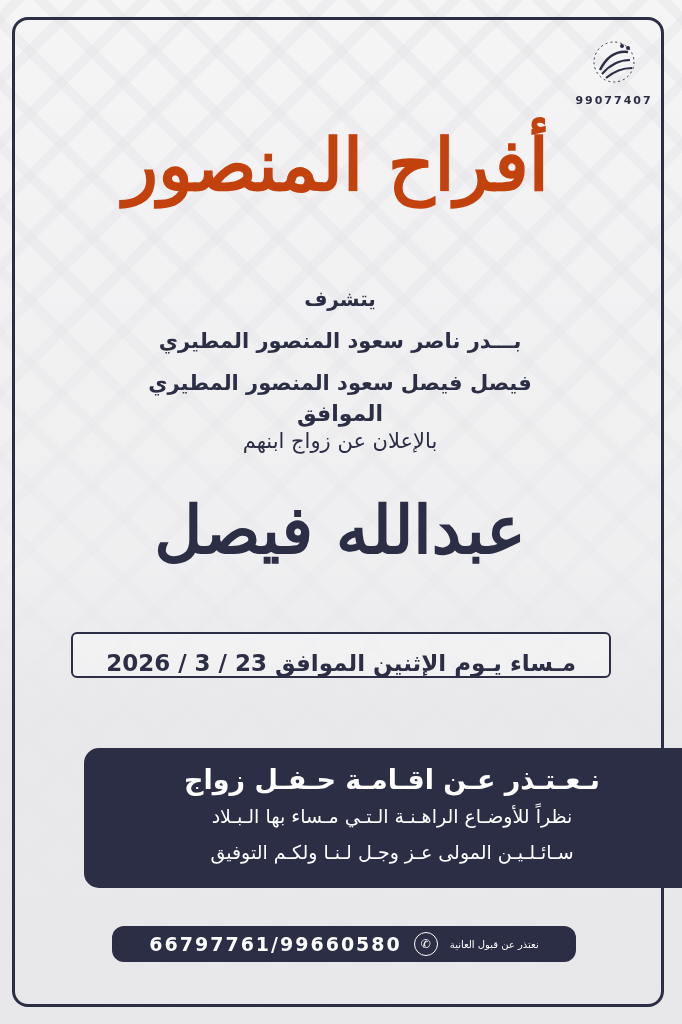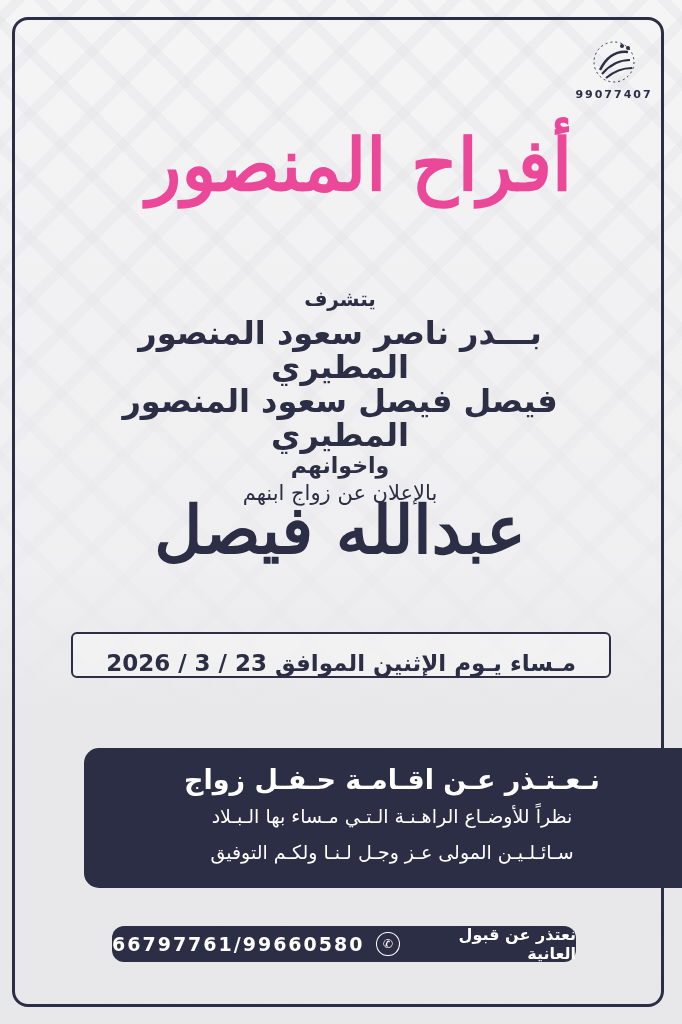--- a/index.html
+++ b/index.html
@@ -8,42 +8,42 @@
     font-family:"DejaVu Sans",sans-serif;color:#2b2e44;}
   .pattern{position:absolute;inset:0;
     background-image:
       repeating-linear-gradient(45deg,rgba(200,200,206,.28) 0 10px,transparent 10px 44px),
       repeating-linear-gradient(-45deg,rgba(200,200,206,.28) 0 10px,transparent 10px 44px);
     opacity:.55;}
   .fade{position:absolute;inset:0;background:linear-gradient(180deg,rgba(255,255,255,0) 0%,rgba(240,240,242,.6) 55%,rgba(232,232,234,.95) 70%);}
   .frame{position:absolute;left:12px;top:17px;width:652px;height:990px;border:3px solid #2b2e44;border-radius:16px;box-sizing:border-box;}
   .logo{position:absolute;left:566px;top:36px;width:96px;text-align:center;}
   .logo-mark{width:52px;height:52px;margin:0 auto;position:relative;}
-  .logo-num{font-family:"DejaVu Sans",sans-serif;font-weight:bold;font-size:11px;letter-spacing:2px;color:#2b2e44;}
-  .family-title{position:absolute;left:132px;top:100px;width:440px;text-align:right;direction:rtl;
-    font-family:"DejaVu Serif",serif;font-size:72px;line-height:130px;color:#ec4899;font-weight:bold;letter-spacing:1px;}
+  .logo-num{font-family:"DejaVu Sans",sans-serif;font-weight:bold;font-size:11px;letter-spacing:2px;color:#2b2e44;margin-top:6px;}
+  .family-title{position:absolute;left:116px;top:100px;width:440px;text-align:center;direction:rtl;
+    font-family:"DejaVu Serif",serif;font-size:72px;line-height:130px;color:#c2410c;font-weight:bold;letter-spacing:1px;}
   .hosts{position:absolute;left:80px;top:282px;width:520px;text-align:center;direction:rtl;}
   .hosts .l1{font-size:20px;line-height:34px;font-weight:bold;}
-  .hosts .lname{font-size:32px;line-height:34px;font-weight:bold;}
+  .hosts .lname{font-size:21px;line-height:34px;font-weight:bold;margin-top:8px;}
   .hosts .l4{font-size:22px;line-height:28px;font-weight:bold;}
   .hosts .l5{font-size:21px;line-height:26px;}
   .groom{position:absolute;left:150px;top:470px;width:380px;text-align:center;direction:rtl;
     font-family:"DejaVu Serif",serif;font-size:66px;line-height:120px;font-weight:bold;color:#2b2e44;}
   .date-box{position:absolute;left:71px;top:632px;width:540px;height:46px;border:2px solid #2b2e44;border-radius:6px;
     box-sizing:border-box;display:flex;align-items:flex-end;justify-content:center;direction:rtl;
     font-size:23px;font-weight:bold;background:rgba(255,255,255,.35);}
   .notice{position:absolute;left:84px;top:740px;width:616px;height:140px;background:#2b2e44;border-radius:15px;
     color:#ffffff;text-align:center;direction:rtl;margin-top:8px;}
   .notice .head{font-size:27px;font-weight:bold;line-height:36px;margin-top:14px;letter-spacing:1px;}
   .notice .body{font-size:19px;line-height:36px;}
   .contact{position:absolute;left:112px;top:926px;width:464px;height:36px;background:#2b2e44;border-radius:12px;
     display:flex;align-items:center;justify-content:center;gap:12px;color:#fff;}
   .phone-num{font-size:19px;font-weight:bold;letter-spacing:2px;direction:ltr;}
   .phone-icon{width:22px;height:22px;border:1.5px solid #fff;border-radius:50%;display:flex;align-items:center;justify-content:center;font-size:12px;}
-  .decline{font-size:16px;font-weight:bold;direction:rtl;}
+  .decline{font-size:10px;font-weight:normal;direction:rtl;}
 </style>
 </head>
 <body>
 
 <div class="pattern"></div>
 <div class="fade"></div>
 <div class="frame"></div>
 
 <div class="logo">
   <div class="logo-mark">
@@ -58,21 +58,21 @@
   </div>
   <div class="logo-num">99077407</div>
 </div>
 
 <div class="family-title">أفراح المنصور</div>
 
 <div class="hosts">
   <div class="l1">يتشرف</div>
   <div class="lname">بـــدر ناصر سعود المنصور المطيري</div>
   <div class="lname">فيصل فيصل سعود المنصور المطيري</div>
-  <div class="l4">واخوانهم</div>
+  <div class="l4">الموافق</div>
   <div class="l5">بالإعلان عن زواج ابنهم</div>
 </div>
 
 <div class="groom">عبدالله فيصل</div>
 
 <div class="date-box">
   <span>مـساء يـوم الإثنين الموافق 23 / 3 / 2026</span>
 </div>
 
 <div class="notice">

